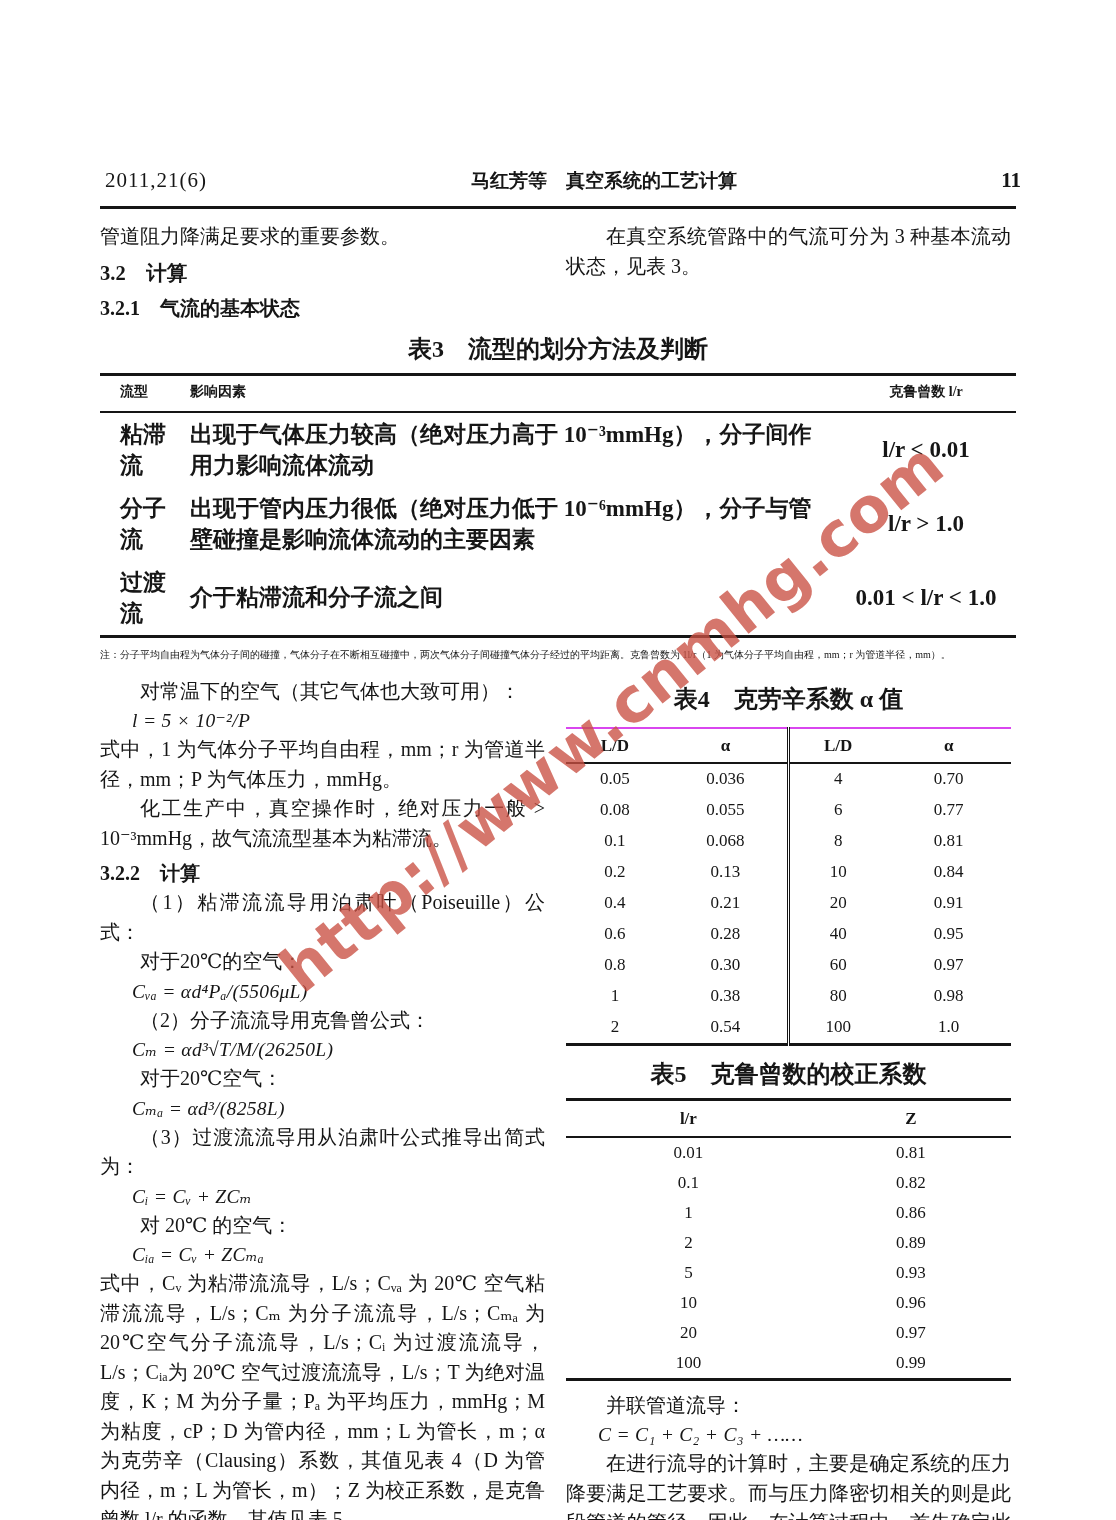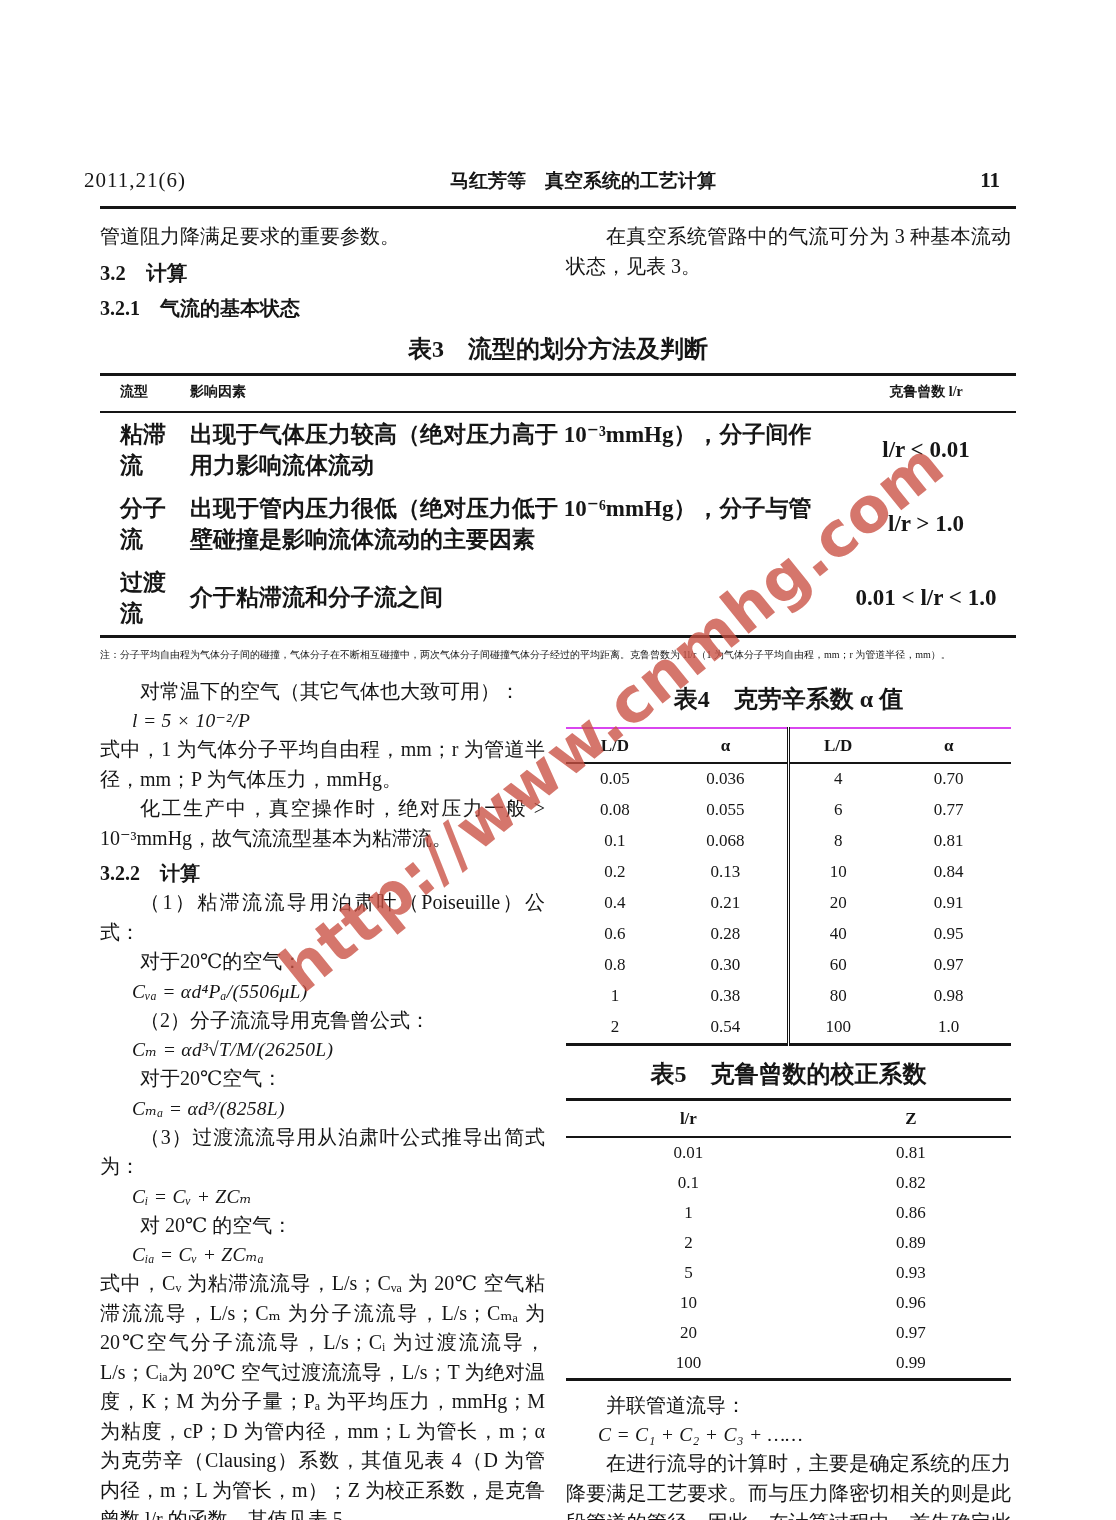--- a/index.html
+++ b/index.html
@@ -6,21 +6,21 @@
   html,body { background:#ffffff; }
   body {
     width:1116px; height:1520px; position:relative; overflow:hidden;
     font-family:"Liberation Serif","DejaVu Serif",serif;
     color:#161616;
   }
   .page { position:absolute; inset:0; background:#fff; }
 
   
   .pg-header {
-    position:absolute; top:168px; left:84px; width:916px;
+    position:absolute; top:168px; left:105px; width:916px;
     display:flex; justify-content:space-between; align-items:baseline;
   }
   .pg-header .issue { font-size:21px; letter-spacing:1px; }
   .pg-header .running { font-size:19px; font-weight:bold; }
   .pg-header .pageno { font-size:21px; font-weight:bold; }
   .header-rule {
     position:absolute; top:206px; left:100px; width:916px; height:3px; background:#151515;
   }
 
   

